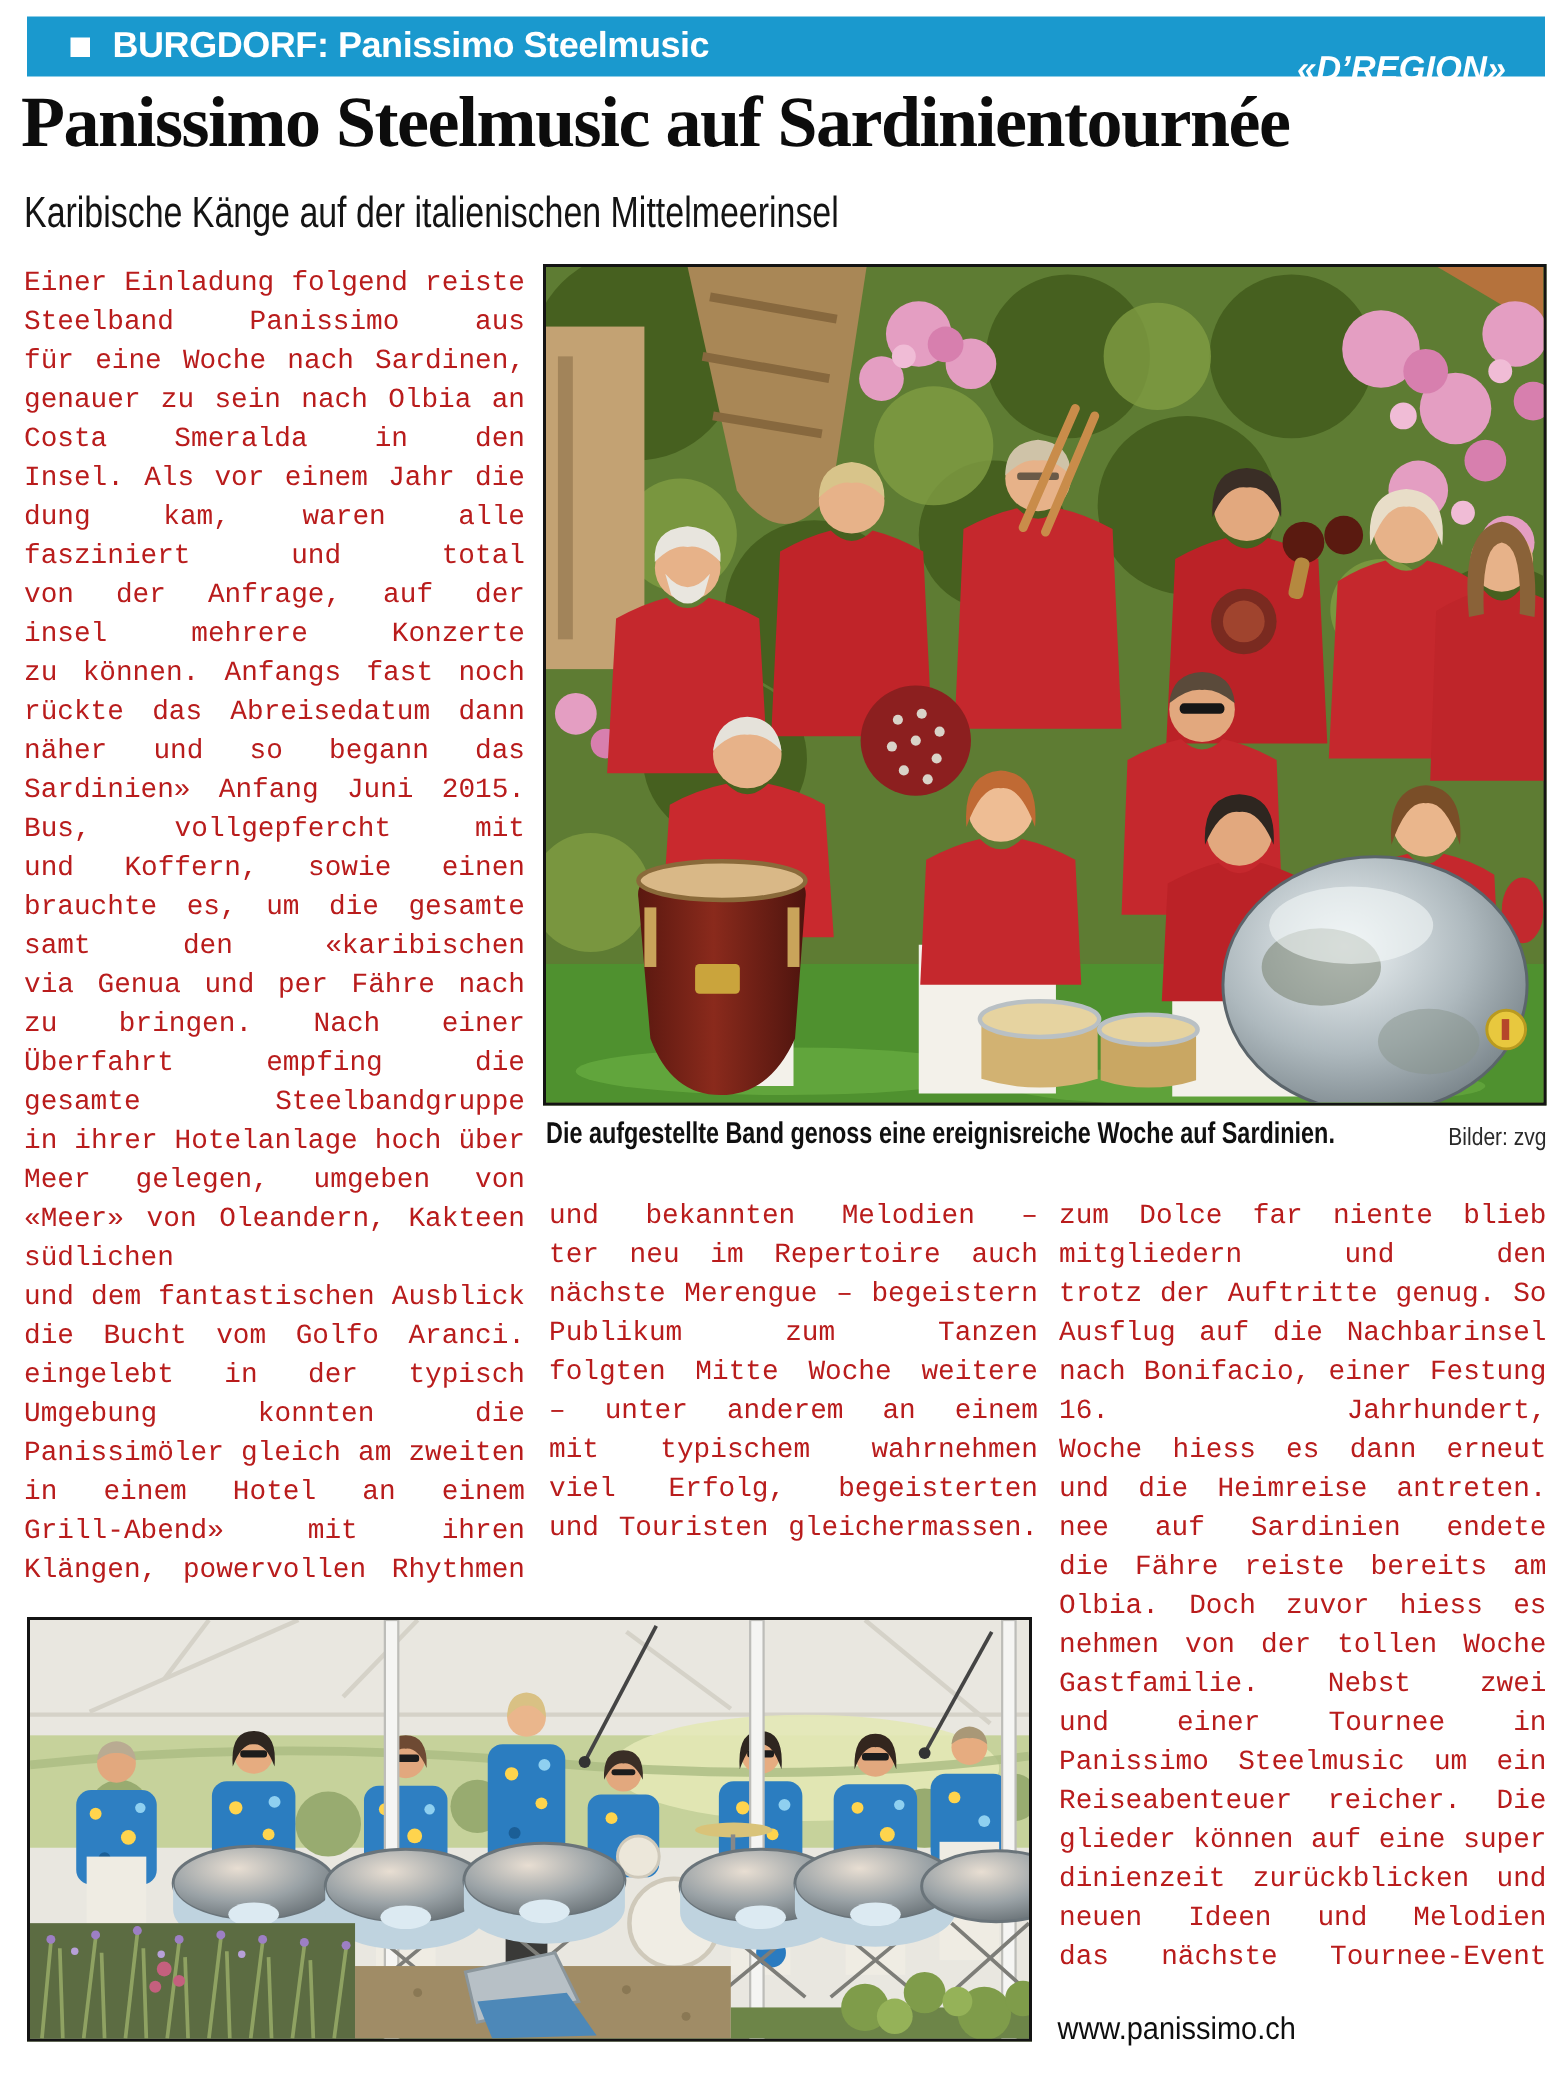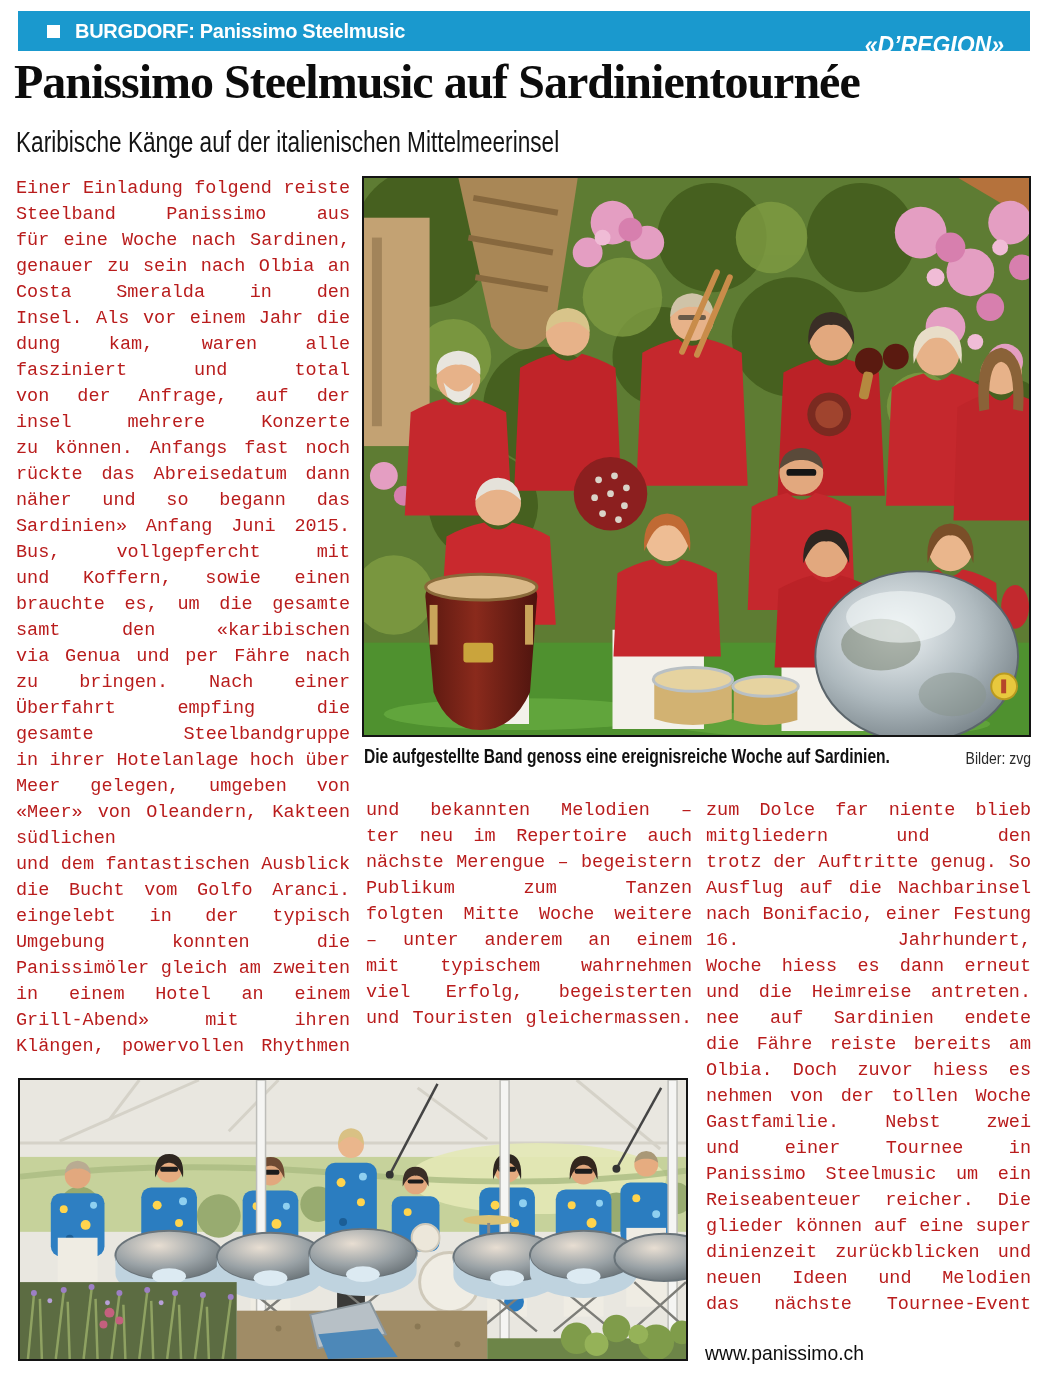--- a/index.html
+++ b/index.html
@@ -4,21 +4,21 @@
 <style>
   html,body{margin:0;padding:0;background:#ffffff;}
   .page{position:relative;width:1042px;height:1389px;background:#fff;overflow:hidden;
         font-family:"Liberation Sans",sans-serif;}
   
   .topbar{position:absolute;left:18px;top:11px;width:1012px;height:40px;
           display:flex;align-items:center;justify-content:space-between;
           padding:0 26px 0 29px;box-sizing:border-box;background:#1a99ce;}
   .topbar-left{display:flex;align-items:center;}
   .bullet{width:13px;height:13px;background:#fff;margin-right:15px;flex:0 0 auto;}
-  .topbar-title{color:#fff;font-weight:700;font-size:20px;letter-spacing:-0.3px;white-space:nowrap;}
+  .topbar-title{color:#fff;font-weight:700;font-size:24px;letter-spacing:-0.3px;white-space:nowrap;}
   .topbar-brand{color:#fff;font-weight:700;font-style:italic;font-size:23px;white-space:nowrap;margin-top:28px;}
   
   .headline{position:absolute;left:14px;top:54px;width:1018px;
             font-family:"Liberation Serif",serif;font-weight:700;font-size:48px;
             letter-spacing:-1px;color:#0c0c0c;white-space:nowrap;}
   .subtitle{position:absolute;left:16px;top:126px;font-size:29px;font-weight:400;color:#141414;
             transform:scaleX(0.78);transform-origin:0 0;white-space:nowrap;}
   
   .bodycol{position:absolute;font-family:Liberation Mono, monospace;font-size:18.5px;color:#b91c1c;}
   .tline{height:26px;line-height:26px;text-align:justify;text-align-last:justify;overflow:hidden;}

